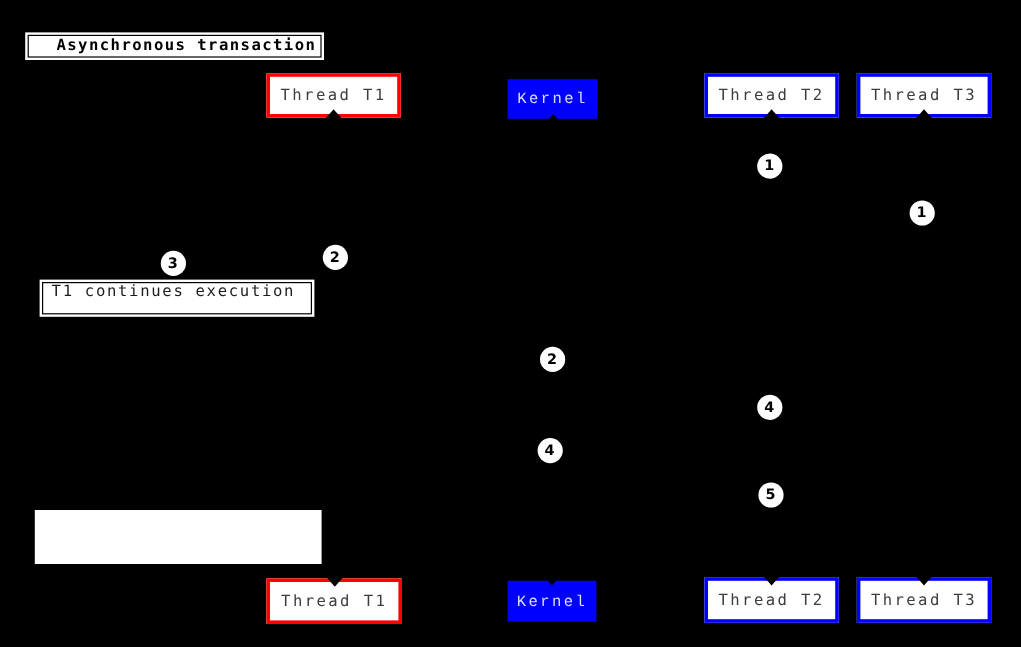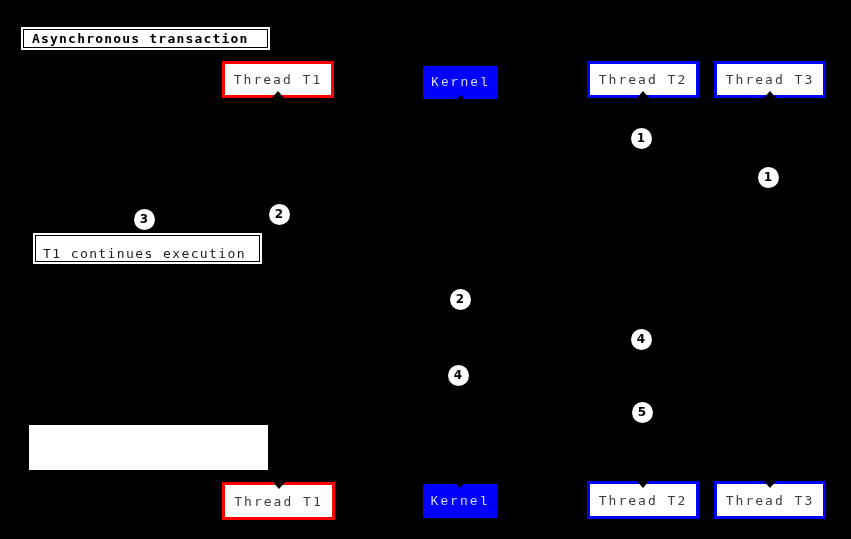--- a/index.html
+++ b/index.html
@@ -18,21 +18,21 @@
   .title-box {
     position: absolute;
     left: 23px; top: 29px;
     width: 245px; height: 19px;
     box-sizing: border-box;
     background: #ffffff;
     border: 1px solid #000000;
     box-shadow: 0 0 0 2px #ffffff;
     display: flex;
     align-items: center;
-    padding-left: 8px;
+    padding-left: 23px;
     font-size: 13px;
     font-weight: bold;
     letter-spacing: 1.2px;
     color: #000000;
     white-space: nowrap;
   }
   .pbox {
     position: absolute;
     box-sizing: border-box;
     background: #ffffff;
@@ -73,21 +73,21 @@
   .notch-top    { top: -4px;    border-top: 8px solid #000000; }
   .note-box {
     position: absolute;
     left: 35px; top: 235px;
     width: 225px; height: 27px;
     box-sizing: border-box;
     background: #ffffff;
     border: 1px solid #000000;
     box-shadow: 0 0 0 2px #ffffff;
     display: flex;
-    align-items: flex-end;
+    align-items: flex-start;
     padding-left: 7px;
     font-size: 13px;
     letter-spacing: 1.4px;
     color: #1c1c1c;
     white-space: nowrap;
   }
   .legend-box {
     position: absolute;
     left: 29px; top: 425px;
     width: 239px; height: 45px;

